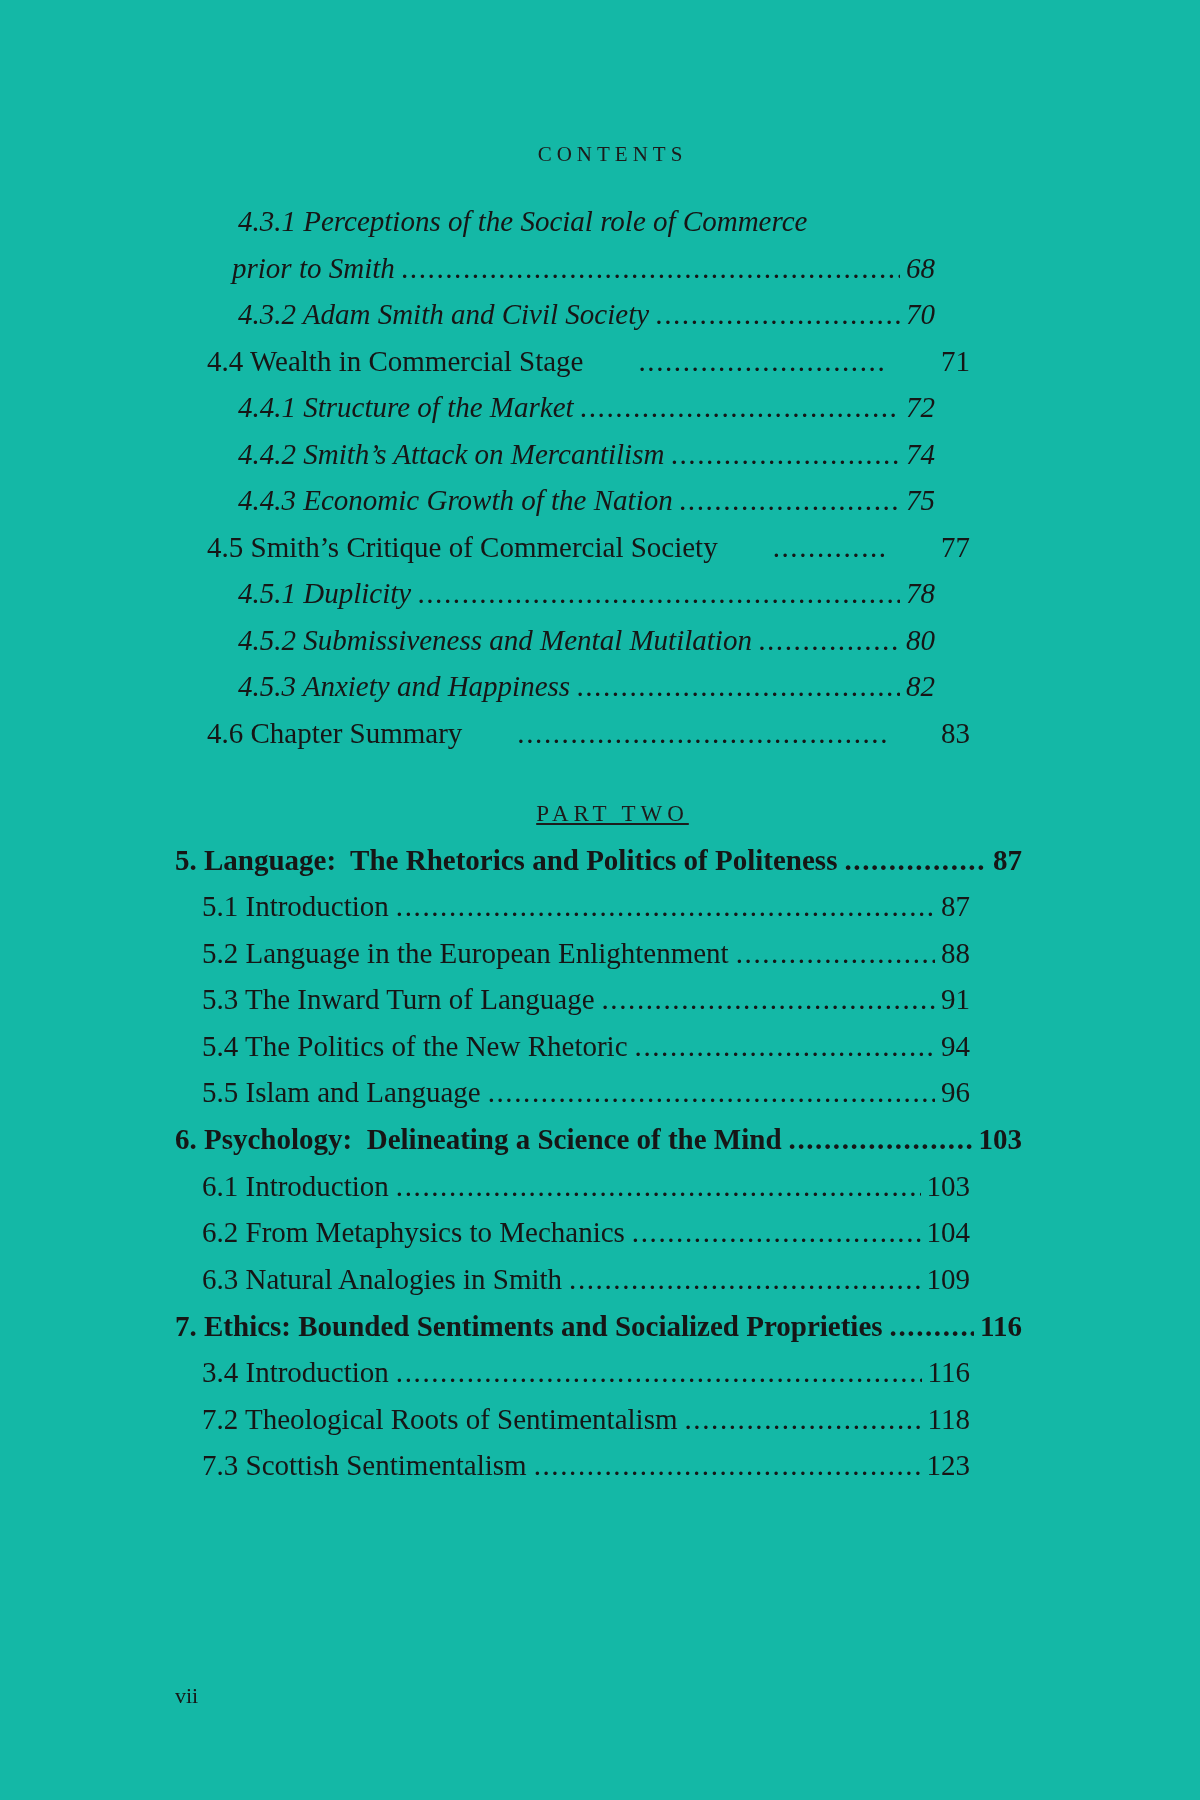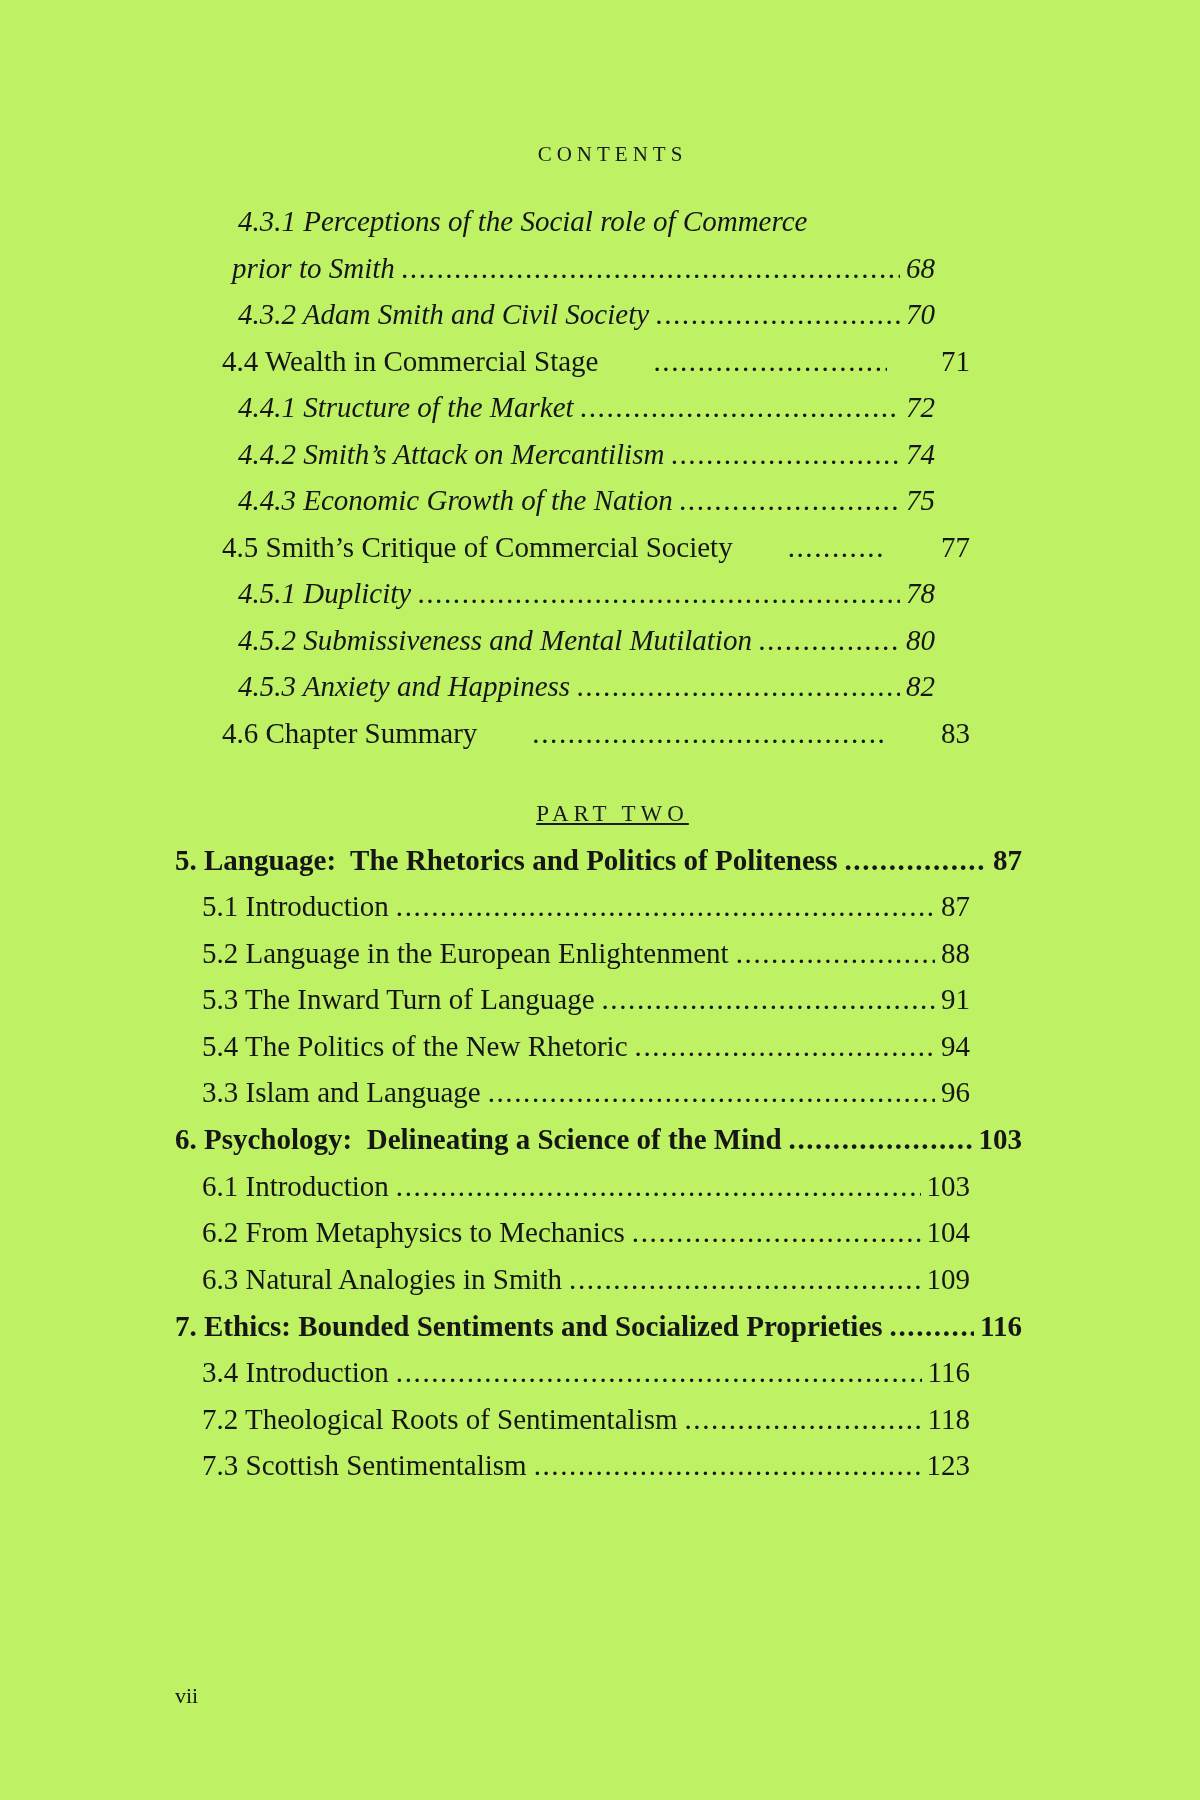--- a/index.html
+++ b/index.html
@@ -1,20 +1,20 @@
 <!DOCTYPE html>
 <html><head>
 <meta charset="utf-8">
 <style>
   html, body { margin: 0; padding: 0; background: #ffffff; }
   .page {
     position: relative;
     width: 1200px;
     height: 1800px;
-    background: #bef264;
+    background: #14b8a6;
     font-family: "Liberation Serif", serif;
     color: #161616;
     overflow: hidden;
   }
   .contents-header {
     position: absolute;
     top: 142px;
     left: 175px;
     width: 875px;
     text-align: center;
@@ -46,21 +46,21 @@
     min-width: 18px;
   }
   .row .dots::after {
     content: "..........................................................................................................................................................";
     letter-spacing: 1.6px;
   }
   .row .pg { flex: 0 0 auto; }
   
   .lvl-sub      { margin-left: 63px;  padding-right: 115px; font-style: italic; }
   .lvl-wrapline { margin-left: 57px;  padding-right: 115px; font-style: italic; }
-  .lvl-sec4     { margin-left: 47px;  padding-right: 80px; gap: 48px; }
+  .lvl-sec4     { margin-left: 32px;  padding-right: 80px; gap: 48px; }
   .lvl-sec5     { margin-left: 27px;  padding-right: 80px; }
   .lvl-chapter  { margin-left: 0;     padding-right: 28px; font-weight: bold; margin-top: 16px; }
   .lvl-chapter.first-after-part { margin-top: 4px; }
   .part-heading {
     text-align: center;
     font-size: 23px;
     letter-spacing: 5px;
     line-height: 31px;
     font-style: normal;
     font-weight: normal;
@@ -183,21 +183,21 @@
       <span class="pg">91</span>
     </div>
 
     <div class="row lvl-sec5">
       <span class="title">5.4 The Politics of the New Rhetoric</span>
       <span class="dots"></span>
       <span class="pg">94</span>
     </div>
 
     <div class="row lvl-sec5">
-      <span class="title">3.3 Islam and Language</span>
+      <span class="title">5.5 Islam and Language</span>
       <span class="dots"></span>
       <span class="pg">96</span>
     </div>
 
     <div class="row lvl-chapter">
       <span class="title">6. Psychology:&nbsp; Delineating a Science of the Mind</span>
       <span class="dots"></span>
       <span class="pg">103</span>
     </div>
 

